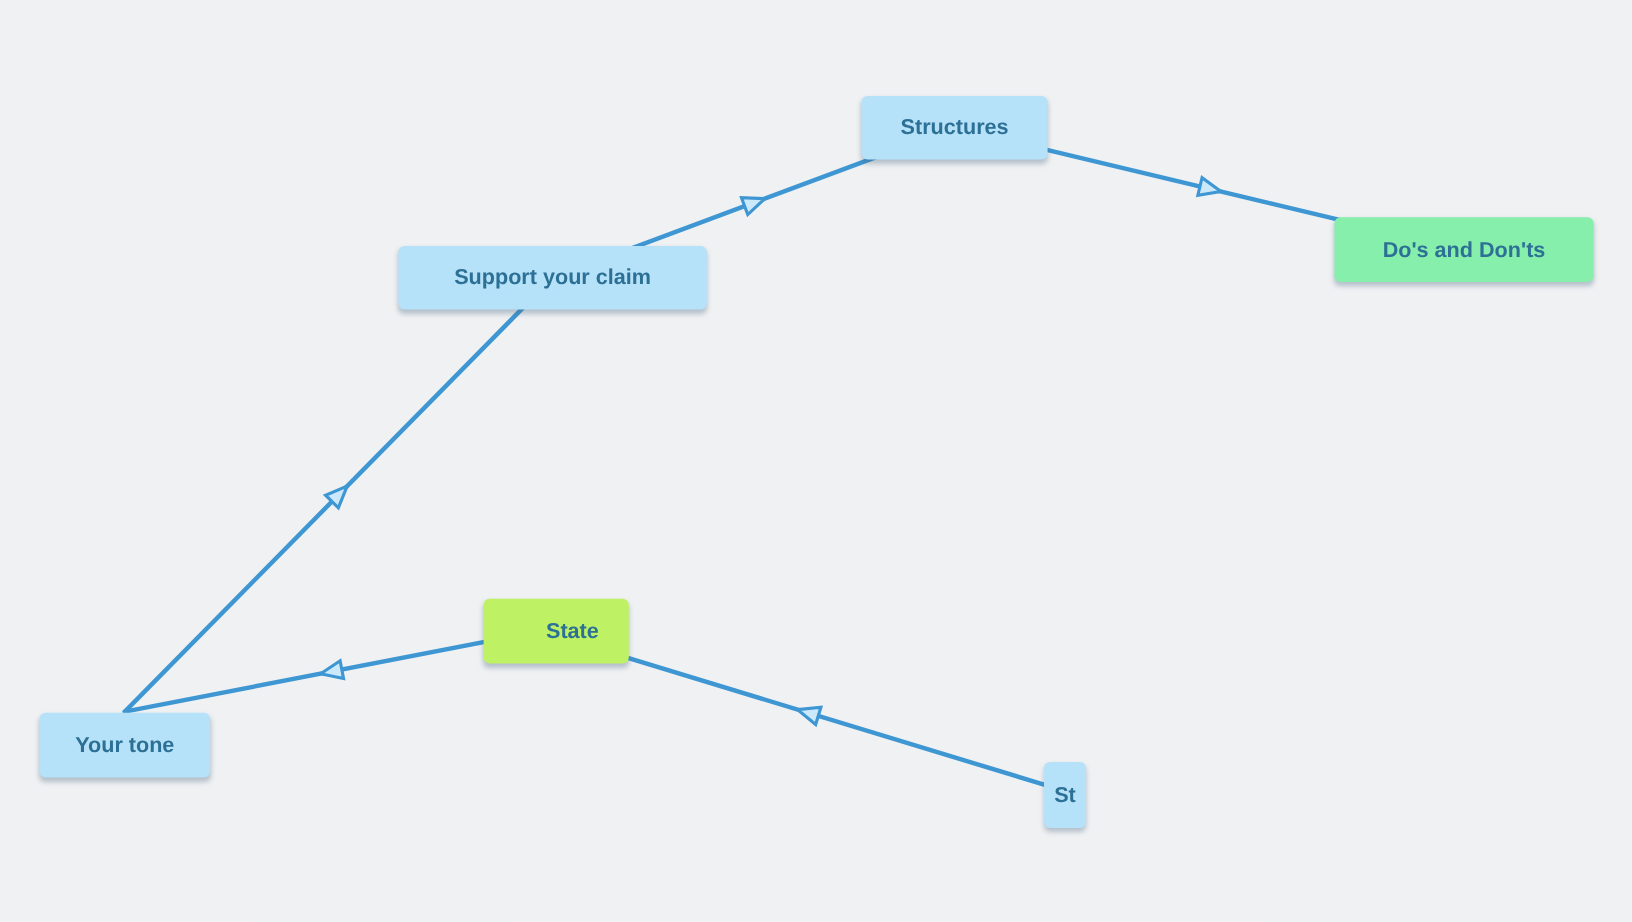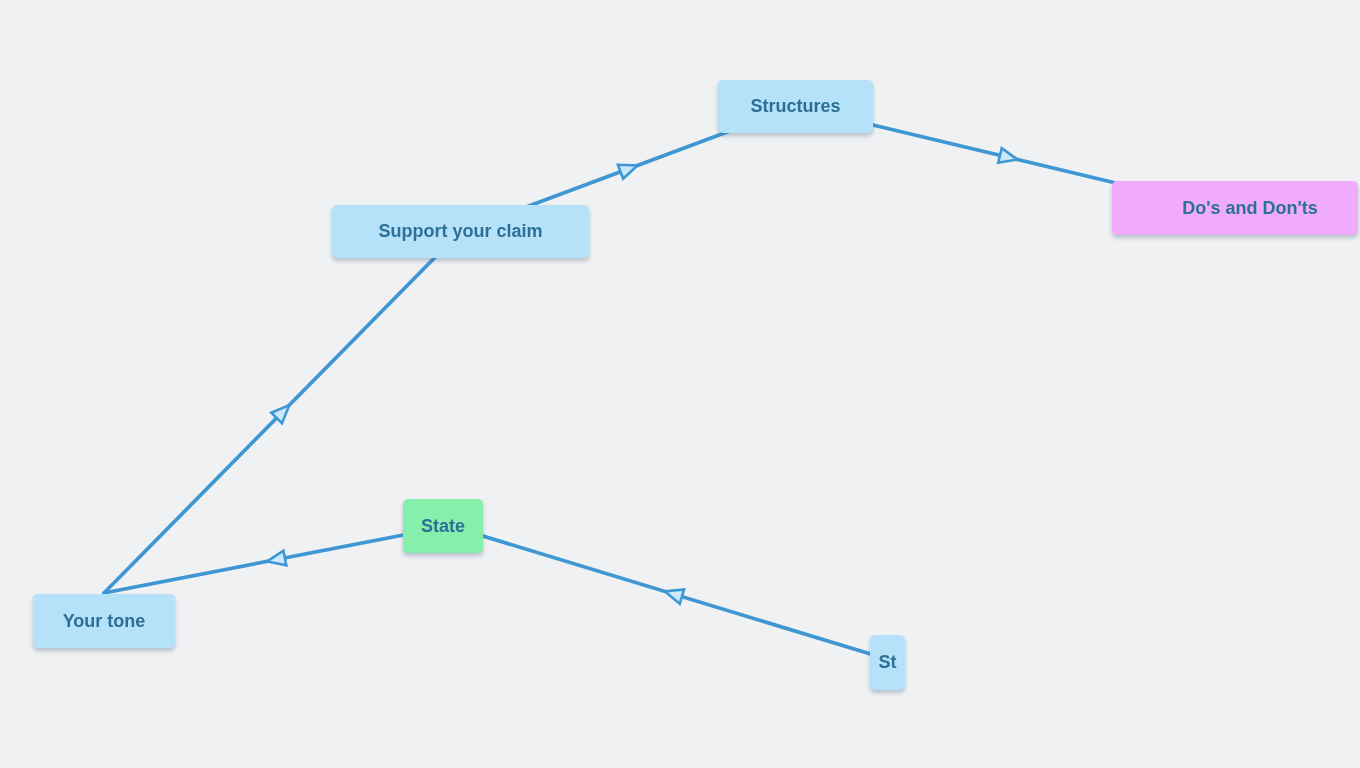--- a/index.html
+++ b/index.html
@@ -83,22 +83,22 @@
     </svg>
 <div class="node" style="left: 33px; top: 566px; width: 142px; height: 54px; background: rgb(181, 225, 249); color: rgb(45, 112, 149); margin-top: 28px;">
       <span>Your tone</span>
     </div>
     <div class="node" style="left: 332px; top: 205px; width: 257px; height: 53px; background: rgb(181, 225, 249); color: rgb(45, 112, 149); text-align: right;">
       <span>Support your claim</span>
     </div>
     <div class="node" style="left: 718px; top: 80px; width: 155px; height: 53px; background: rgb(181, 225, 249); color: rgb(45, 112, 149);">
       <span>Structures</span>
     </div>
-    <div class="node" style="left: 1112px; top: 181px; width: 216px; height: 54px; background: #f0abfc; color: rgb(45, 112, 149); padding-left: 30px;">
+    <div class="node" style="left: 1112px; top: 181px; width: 216px; height: 54px; background: #86efac; color: rgb(45, 112, 149);">
       <span>Do's and Don'ts</span>
     </div>
-    <div class="node" style="left: 403px; top: 499px; width: 80px; height: 54px; background: #86efac; color: rgb(45, 112, 149);">
+    <div class="node" style="left: 403px; top: 499px; width: 94px; height: 54px; background: #bef264; color: rgb(45, 112, 149); padding-left: 27px;">
       <span>State</span>
     </div>
     <div class="node" style="left: 870px; top: 635px; width: 35px; height: 55px; background: rgb(181, 225, 249); color: rgb(45, 112, 149);">
       <span>St</span>
     </div>
   </div>
 
 </body></html>

